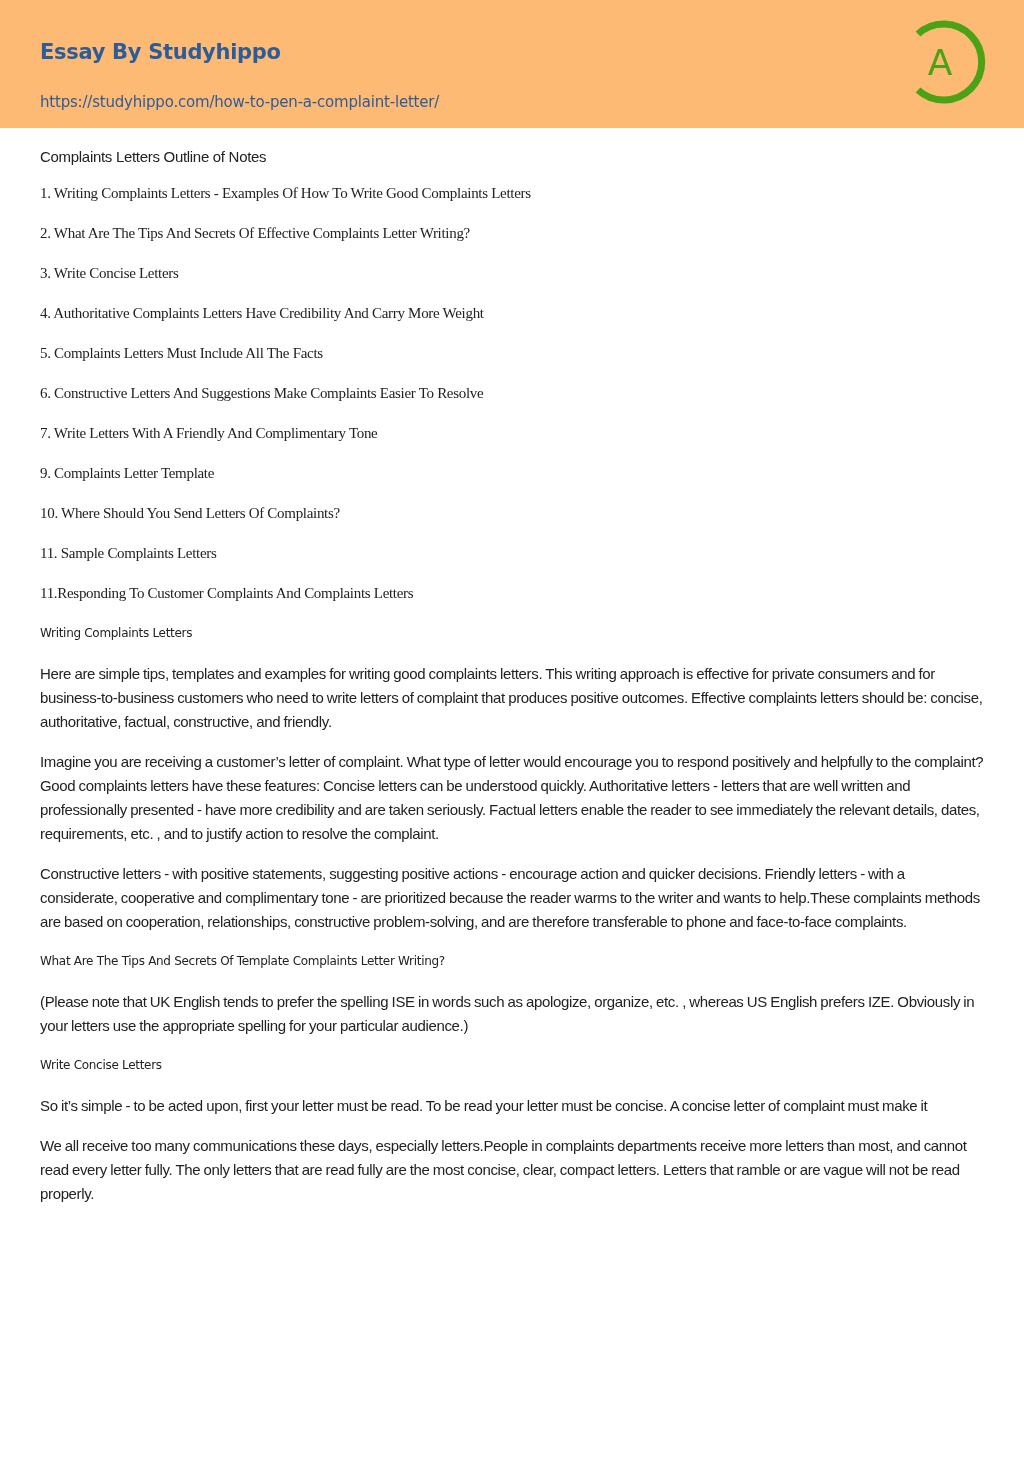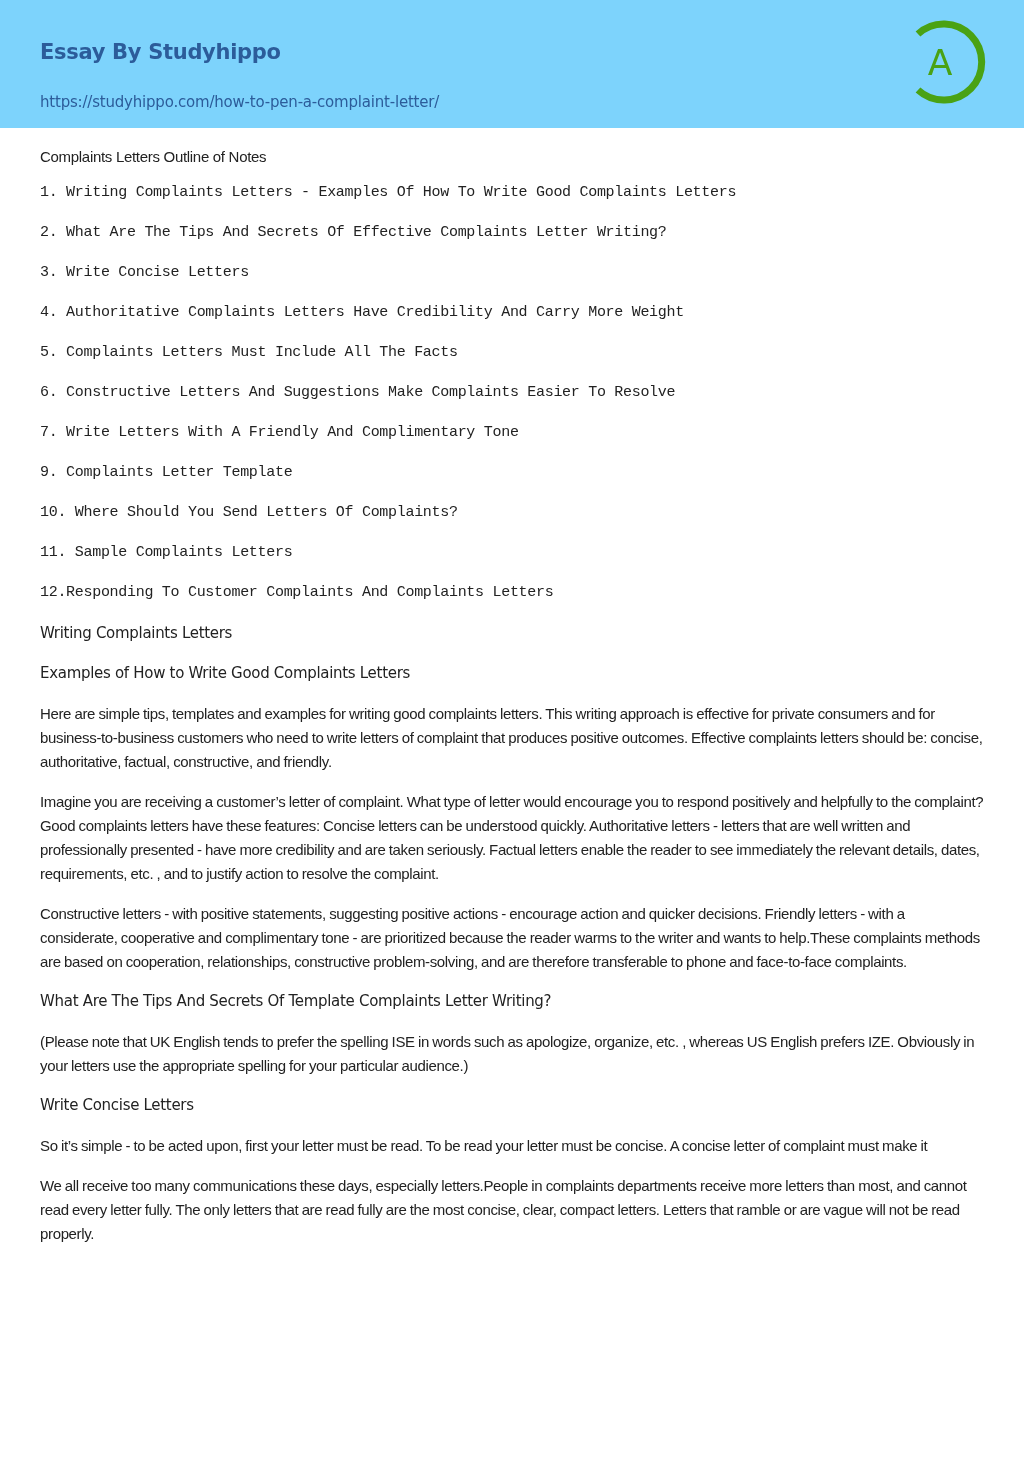--- a/index.html
+++ b/index.html
@@ -1,21 +1,21 @@
 <!DOCTYPE html>
 <html><head>
   <meta charset="utf-8">
   <style>
     * { box-sizing: border-box; margin: 0; padding: 0; }
     html, body { width: 1024px; background: #ffffff; }
     body { font-family: "Liberation Sans", sans-serif; color: #222; }
     .header {
       position: relative;
       height: 128px;
-      background: #7dd3fc;
+      background: #fdba74;
       padding: 40px 40px 0 40px;
     }
     .site-title {
       font-family: "DejaVu Sans", sans-serif;
       font-size: 21px;
       font-weight: bold;
       color: #2c5c9a;
       letter-spacing: -0.3px;
     }
     .site-url {
@@ -46,39 +46,39 @@
     }
     .subtitle {
       font-family: Liberation Sans, sans-serif;
       font-size: 15px;
       line-height: 22px;
       color: #222;
       letter-spacing: -0.3px;
     }
     .outline-list { list-style: none; margin-top: 14px; }
     .outline-list li {
-      font-family: Liberation Mono, monospace;
+      font-family: Liberation Serif, serif;
       font-size: 15px;
       line-height: 22px;
       color: #222;
       letter-spacing: -0.3px;
       margin-bottom: 18px;
     }
     .para {
       font-family: Liberation Sans, sans-serif;
       font-size: 15px;
       line-height: 24px;
       color: #222;
       letter-spacing: -0.35px;
       word-spacing: -0.5px;
       margin-bottom: 16px;
     }
     .heading-line {
       font-family: "DejaVu Sans", sans-serif;
-      font-size: 15px;
+      font-size: 12px;
       line-height: 22px;
       color: #222;
       letter-spacing: -0.3px;
       margin-bottom: 18px;
     }
   </style>
 </head>
 <body>
 
 <header class="header">
@@ -97,25 +97,24 @@
     <li>1. Writing Complaints Letters - Examples Of How To Write Good Complaints Letters</li>
     <li>2. What Are The Tips And Secrets Of Effective Complaints Letter Writing?</li>
     <li>3. Write Concise Letters</li>
     <li>4. Authoritative Complaints Letters Have Credibility And Carry More Weight</li>
     <li>5. Complaints Letters Must Include All The Facts</li>
     <li>6. Constructive Letters And Suggestions Make Complaints Easier To Resolve</li>
     <li>7. Write Letters With A Friendly And Complimentary Tone</li>
     <li>9. Complaints Letter Template</li>
     <li>10. Where Should You Send Letters Of Complaints?</li>
     <li>11. Sample Complaints Letters</li>
-    <li>12.Responding To Customer Complaints And Complaints Letters</li>
+    <li>11.Responding To Customer Complaints And Complaints Letters</li>
   </ul>
 
   <p class="heading-line">Writing Complaints Letters</p>
-  <p class="heading-line">Examples of How to Write Good Complaints Letters</p>
 
   <p class="para">Here are simple tips, templates and examples for writing good complaints letters. This writing approach is effective for private consumers and for business-to-business customers who need to write letters of complaint that produces positive outcomes. Effective complaints letters should be: concise, authoritative, factual, constructive, and friendly.</p>
   <p class="para">Imagine you are receiving a customer’s letter of complaint. What type of letter would encourage you to respond positively and helpfully to the complaint?Good complaints letters have these features: Concise letters can be understood quickly. Authoritative letters - letters that are well written and professionally presented - have more credibility and are taken seriously. Factual letters enable the reader to see immediately the relevant details, dates, requirements, etc. , and to justify action to resolve the complaint.</p>
   <p class="para">Constructive letters - with positive statements, suggesting positive actions - encourage action and quicker decisions. Friendly letters - with a considerate, cooperative and complimentary tone - are prioritized because the reader warms to the writer and wants to help.These complaints methods are based on cooperation, relationships, constructive problem-solving, and are therefore transferable to phone and face-to-face complaints.</p>
 
   <p class="heading-line">What Are The Tips And Secrets Of Template Complaints Letter Writing?</p>
   <p class="para">(Please note that UK English tends to prefer the spelling ISE in words such as apologize, organize, etc. , whereas US English prefers IZE. Obviously in your letters use the appropriate spelling for your particular audience.)</p>
 
   <p class="heading-line">Write Concise Letters</p>
   <p class="para">So it’s simple - to be acted upon, first your letter must be read. To be read your letter must be concise. A concise letter of complaint must make it</p>

